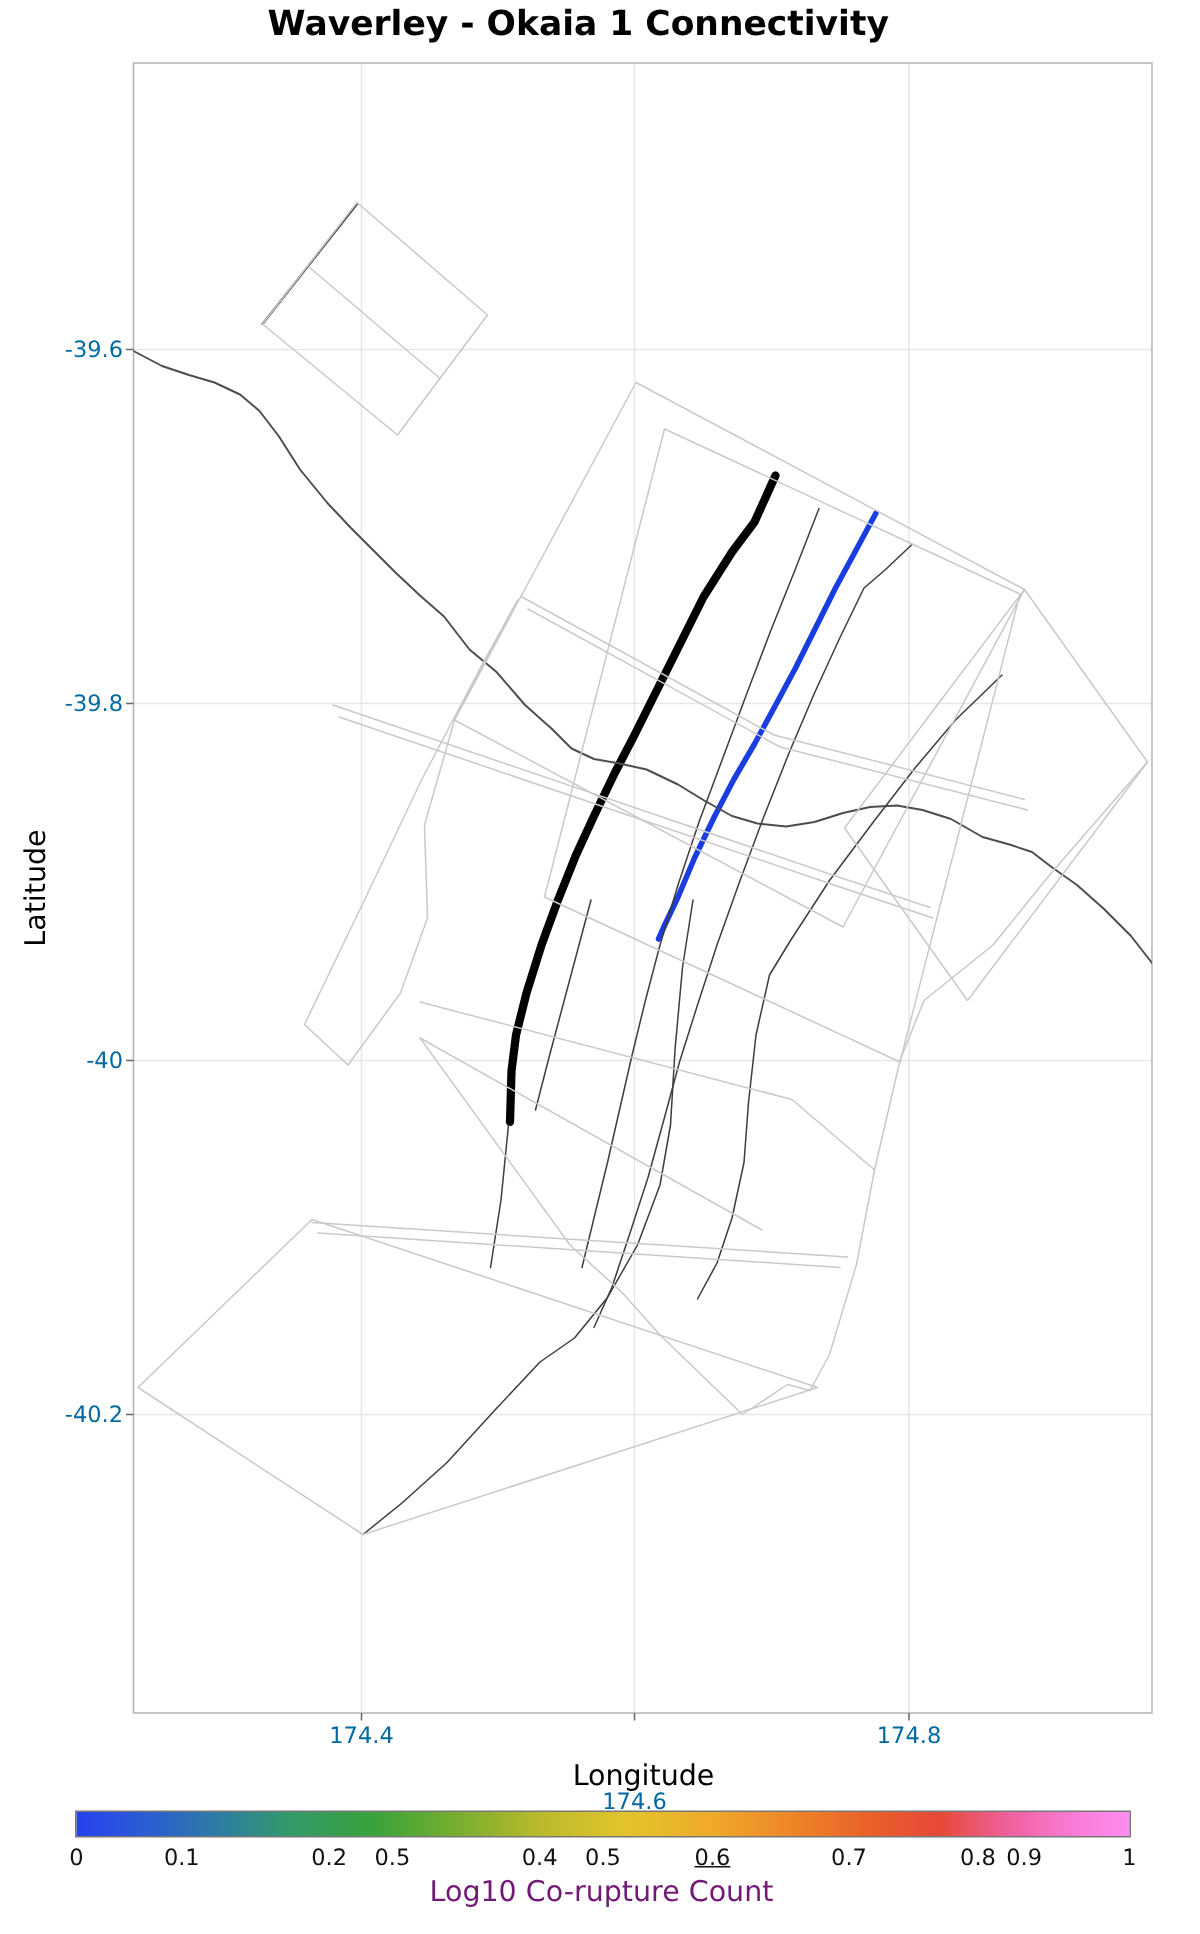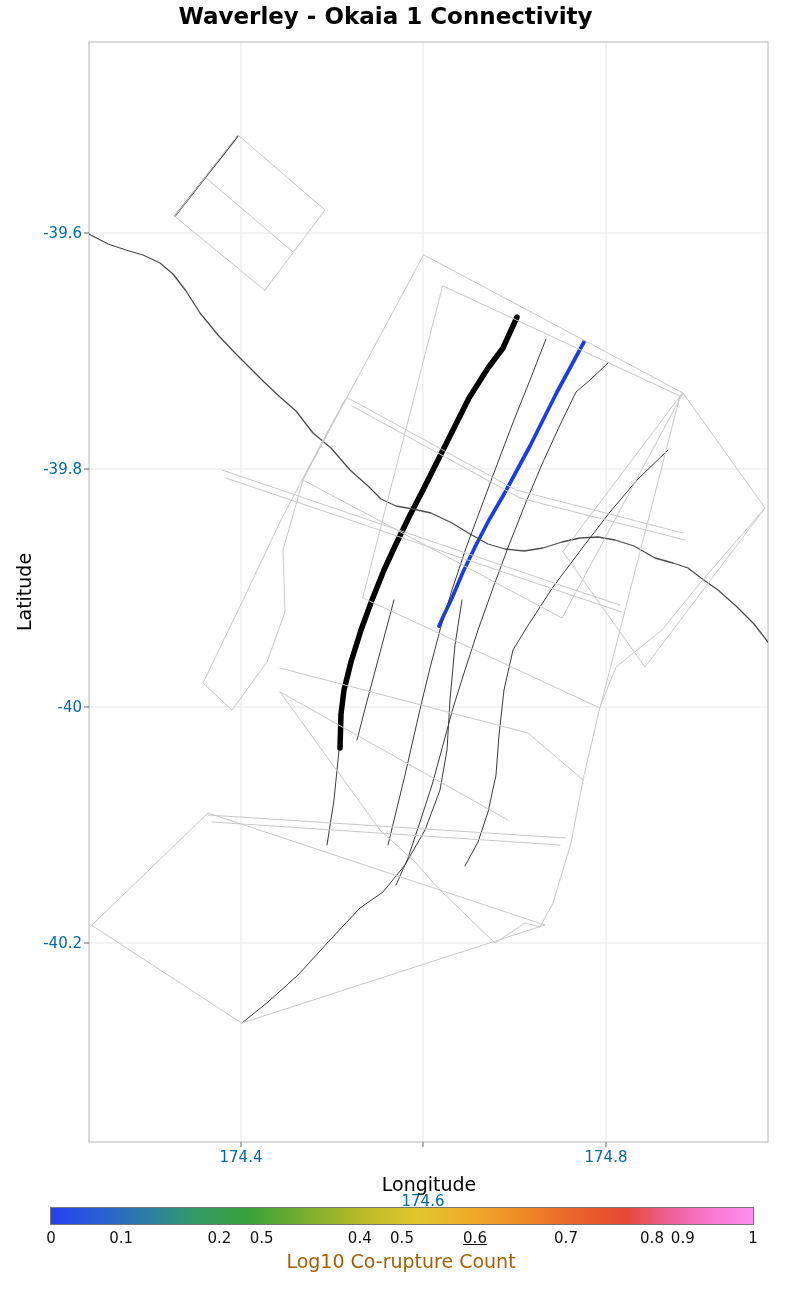--- a/index.html
+++ b/index.html
@@ -11,21 +11,21 @@
   .tick-label{position:absolute;font-size:15px;color:#0369a1;white-space:nowrap;}
   .x-tick{transform:translateX(-50%);}
   .y-tick{transform:translate(-100%,-50%);}
   .axis-label{position:absolute;font-size:19px;color:#000;white-space:nowrap;}
   #xlabel{left:0;top:1173px;width:858px;text-align:center;}
   #ylabel{left:24px;top:592px;transform:translate(-50%,-50%) rotate(-90deg);}
   #colorbar{position:absolute;left:50px;top:1207px;width:702px;height:16px;
             border:1px solid #777;box-sizing:content-box;}
   .cb-tick{position:absolute;top:1229px;font-size:15px;transform:translateX(-50%);color:#111;}
   #cb-label{position:absolute;left:50px;top:1250px;width:702px;text-align:center;
-            font-size:19px;color:#a16207;}
+            font-size:19px;color:#701a75;}
 </style>
 </head>
 <body>
 
 <div class="canvas">
 
   <div class="title">Waverley - Okaia 1 Connectivity</div>
 
   <svg id="plot-svg" width="800" height="1289">
     <defs>

